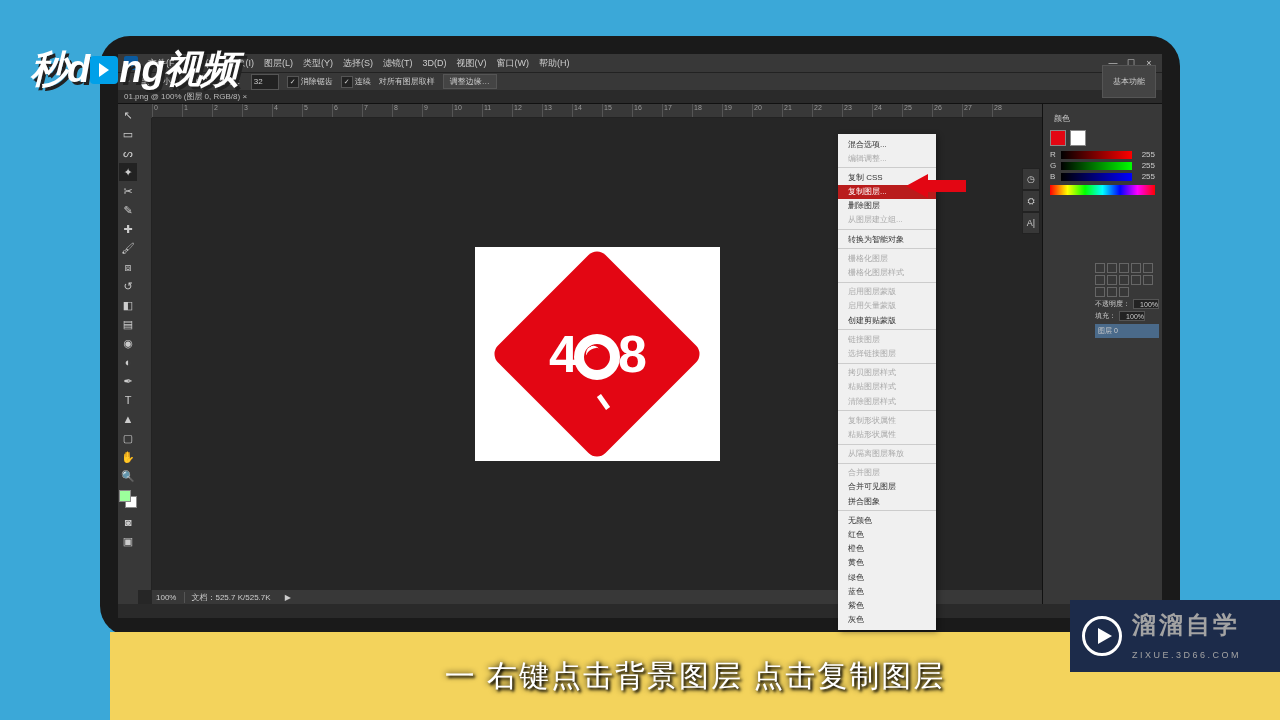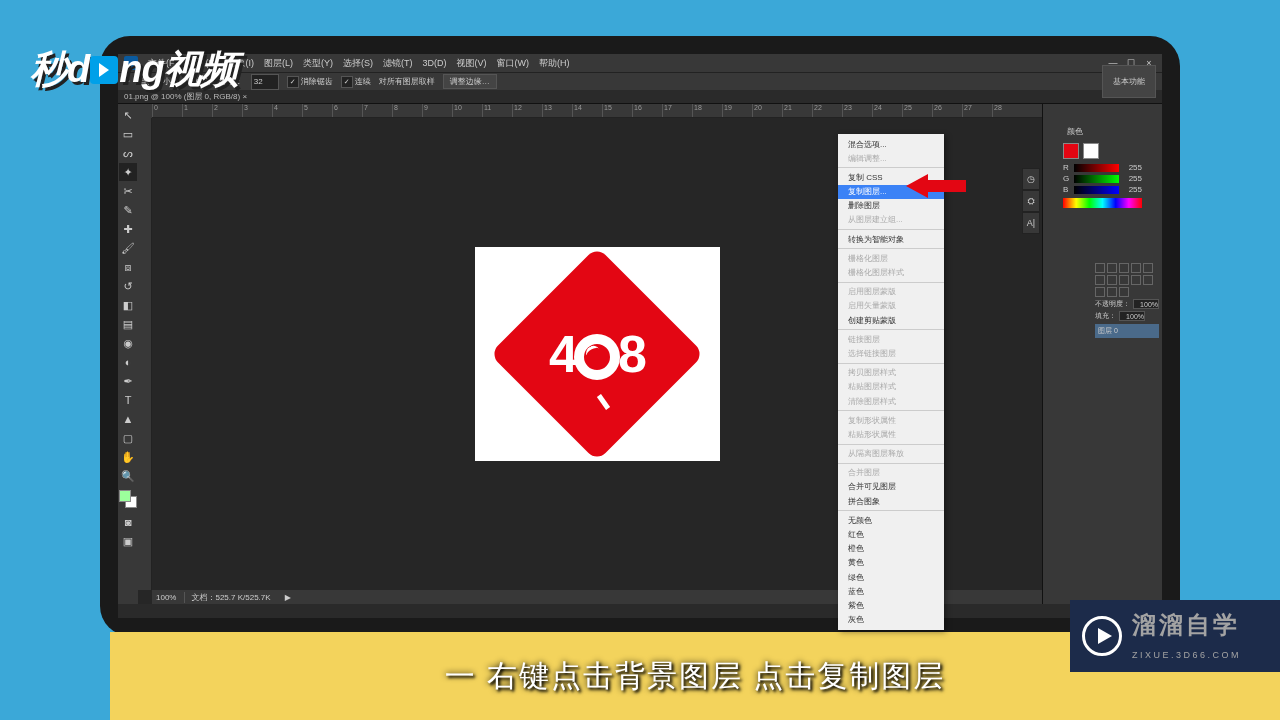--- a/index.html
+++ b/index.html
@@ -47,39 +47,39 @@
   .logo408 .handle { position: absolute; bottom: 34px; left: 52%; width: 5px; height: 16px; background: #fff; transform: rotate(-35deg); }
   
   .statusbar { position: absolute; bottom: 0; left: 14px; right: 0; height: 14px; background: #383838; display: flex; align-items: center; font-size: 8px; color: #ccc; padding: 0 4px; gap: 8px; }
   .statusbar .info { border-left: 1px solid #555; padding-left: 6px; }
   .statusbar .tri { margin-left: 6px; }
   
   .panels-right { width: 120px; background: #383838; border-left: 1px solid #111; display: flex; flex-direction: column; }
   .panel-dock { position: absolute; right: 120px; top: 64px; width: 20px; display: flex; flex-direction: column; gap: 0; }
   .dock-icon { width: 18px; height: 22px; background: #383838; border: 1px solid #222; display: flex; align-items: center; justify-content: center; font-size: 9px; color: #ccc; }
   
-  .color-panel { padding: 20px; font-size: 8px; color: #ccc; }
+  .color-panel { padding: 7px; font-size: 8px; color: #ccc; }
   .color-panel .tab { padding: 2px 4px; }
   .color-panel .swatches { display: flex; gap: 4px; margin: 4px 0; }
   .color-panel .swatches .sw { width: 16px; height: 16px; }
   .sw.red { background: #e30613; border: 1px solid #888; }
   .sw.wht { background: #fff; border: 1px solid #888; }
   .slider-row { display: flex; align-items: center; gap: 3px; margin: 2px 0; }
   .slider-row .lbl { width: 8px; }
   .slider-row .track { flex: 1; height: 8px; background: linear-gradient(to right, #000, #f00); position: relative; }
   .slider-row.g .track { background: linear-gradient(to right, #000, #0f0); }
   .slider-row.b .track { background: linear-gradient(to right, #000, #00f); }
   .slider-row .val { width: 20px; text-align: right; }
   .hue-bar { height: 10px; margin-top: 4px; background: linear-gradient(to right, red, yellow, lime, cyan, blue, magenta, red); }
   
   
-  .context-menu { position: absolute; left: 838px; top: 134px; width: 106px; background: #f0f0f0; box-shadow: 2px 2px 6px rgba(0,0,0,0.4); font-size: 8px; color: #333; padding: 3px 0; z-index: 50; }
+  .context-menu { position: absolute; left: 838px; top: 134px; width: 98px; background: #f0f0f0; box-shadow: 2px 2px 6px rgba(0,0,0,0.4); font-size: 8px; color: #333; padding: 3px 0; z-index: 50; }
   .context-menu .mi { padding: 1.5px 10px; line-height: 1.4; white-space: nowrap; }
   .context-menu .mi.dis { color: #aaa; }
-  .context-menu .mi.hl { background: #3b82f6; color: #fff; }
+  .context-menu .mi.hl { background: #b91c1c; color: #fff; }
   .context-menu .sep { height: 1px; background: #ccc; margin: 2px 0; }
   
   .red-arrow { position: absolute; left: 906px; top: 174px; z-index: 60; }
   .red-arrow svg { display: block; }
   
   
   .subtitle-band { position: absolute; left: 110px; right: 0; bottom: 0; height: 88px; background: #f3d35c; display: flex; align-items: center; justify-content: center; }
   .subtitle-band .txt { font-size: 30px; color: #fff; text-shadow: 0 0 6px #000, 2px 2px 3px #000; letter-spacing: 2px; }
   
   

